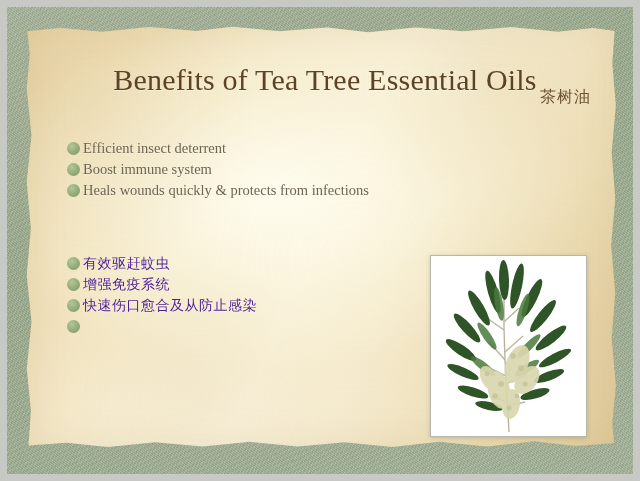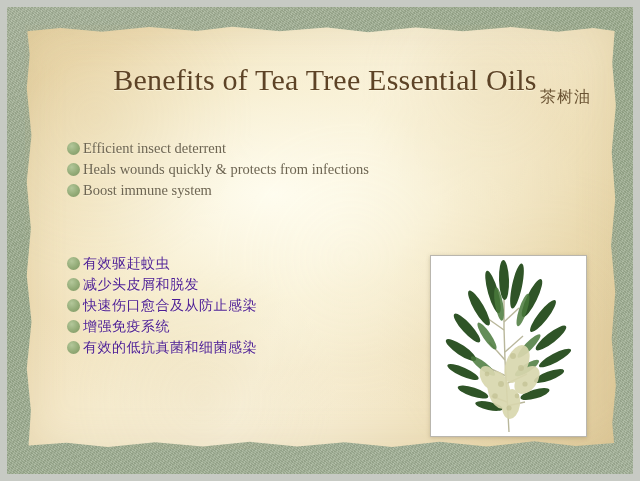--- a/index.html
+++ b/index.html
@@ -212,48 +212,43 @@
 
       <div class="subtitle-cn">茶树油</div>
 
       <ul class="bullet-list" id="list-en">
         <li class="bullet-row">
           <span class="bullet-dot"></span>
           <span class="bullet-text-en">Efficient insect deterrent</span>
         </li>
         <li class="bullet-row">
           <span class="bullet-dot"></span>
+          <span class="bullet-text-en">Boost immune system</span>
+        </li>
+        <li class="bullet-row">
+          <span class="bullet-dot"></span>
           <span class="bullet-text-en">Heals wounds quickly &amp; protects from infections</span>
         </li>
-        <li class="bullet-row">
-          <span class="bullet-dot"></span>
-          <span class="bullet-text-en">Boost immune system</span>
-        </li>
       </ul>
 
       <ul class="bullet-list" id="list-cn">
         <li class="bullet-row">
           <span class="bullet-dot"></span>
           <span class="bullet-text-cn">有效驱赶蚊虫</span>
         </li>
         <li class="bullet-row">
           <span class="bullet-dot"></span>
-          <span class="bullet-text-cn">减少头皮屑和脱发</span>
+          <span class="bullet-text-cn">增强免疫系统</span>
         </li>
         <li class="bullet-row">
           <span class="bullet-dot"></span>
           <span class="bullet-text-cn">快速伤口愈合及从防止感染</span>
         </li>
         <li class="bullet-row">
           <span class="bullet-dot"></span>
-          <span class="bullet-text-cn">增强免疫系统</span>
-        </li>
-        <li class="bullet-row">
-          <span class="bullet-dot"></span>
-          <span class="bullet-text-cn">有效的低抗真菌和细菌感染</span>
         </li>
       </ul>
 
       <div class="photo-frame">
         <svg width="155" height="180" viewBox="0 0 155 180">
           <rect x="0" y="0" width="155" height="180" fill="#ffffff"></rect>
           <g stroke="#b9b79b" stroke-width="1.4" fill="none">
             <path d="M78 176 L76 140 L74 104 L73 72 L73 44"></path>
             <path d="M74 104 L58 86"></path>
             <path d="M75 120 L54 110"></path>

